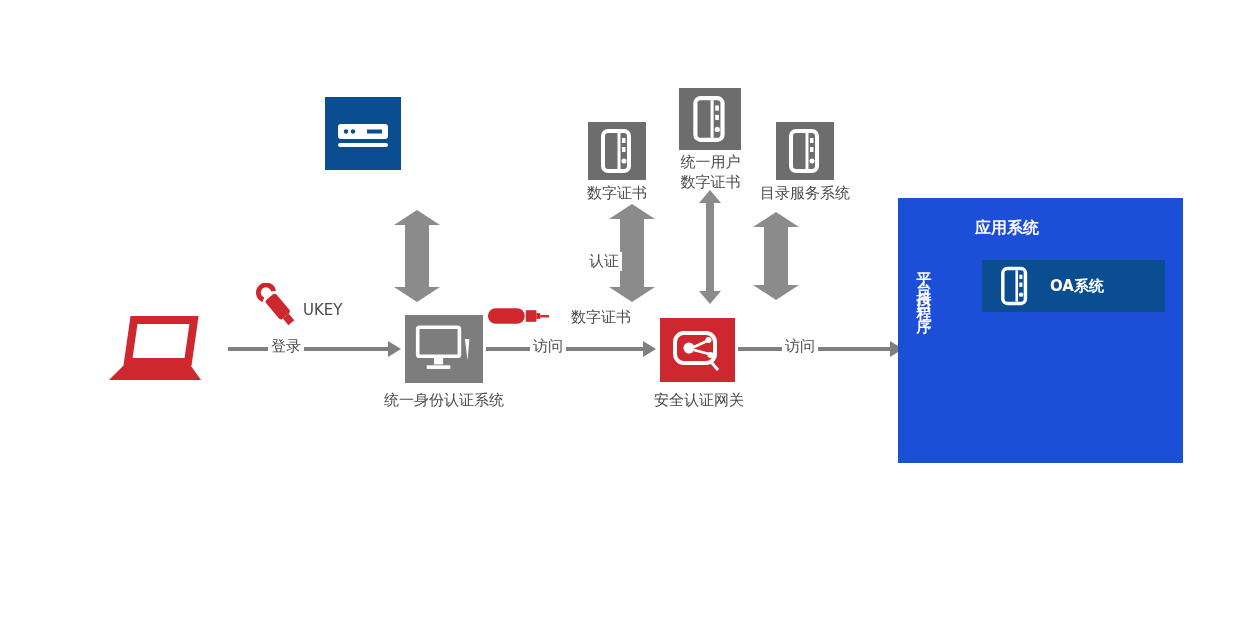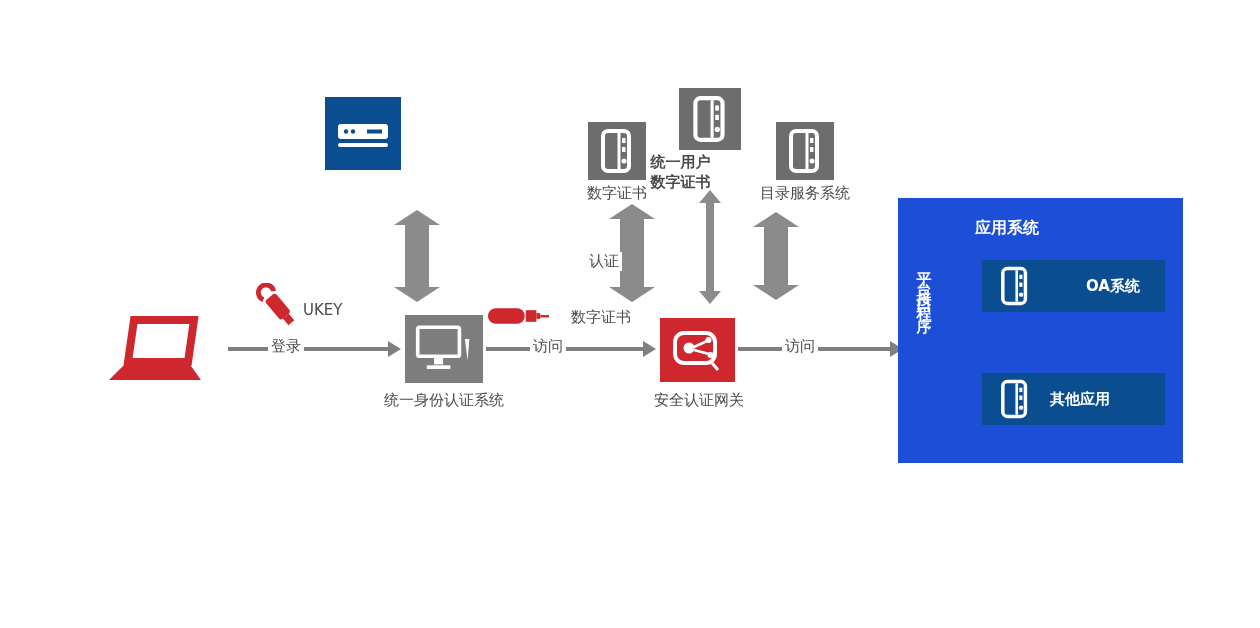--- a/index.html
+++ b/index.html
@@ -152,21 +152,21 @@
     <span class="icon" style="position:relative;width:38px;height:48px;">
       <svg viewBox="0 0 36 46">
         <rect x="4" y="3" width="26" height="40" rx="5" fill="none" stroke="#ffffff" stroke-width="4"></rect>
         <line x1="20" y1="5" x2="20" y2="41" stroke="#ffffff" stroke-width="3"></line>
         <rect x="23" y="10" width="3.5" height="5" fill="#ffffff"></rect>
         <rect x="23" y="19" width="3.5" height="5" fill="#ffffff"></rect>
         <circle cx="25" cy="33" r="2.5" fill="#ffffff"></circle>
       </svg>
     </span>
   </div>
-  <div class="node-label" style="left:643px;top:152px;width:75px;z-index:2;font-weight:bold;">
+  <div class="node-label" style="left:673px;top:152px;width:75px;z-index:2;">
     <div>统一用户</div>
     <div>数字证书</div>
   </div>
 
   <div class="node-box box-server" style="left:776px;top:122px;width:58px;height:58px;">
     <span class="icon" style="position:relative;width:36px;height:46px;">
       <svg viewBox="0 0 36 46">
         <rect x="4" y="3" width="26" height="40" rx="5" fill="none" stroke="#ffffff" stroke-width="4"></rect>
         <line x1="20" y1="5" x2="20" y2="41" stroke="#ffffff" stroke-width="3"></line>
         <rect x="23" y="10" width="3.5" height="5" fill="#ffffff"></rect>
@@ -196,40 +196,28 @@
       <div class="head head-bottom"></div>
   </div>
 
   <div class="h-arrow" style="left:738px;top:347px;width:152px;"></div>
   <div class="edge-label" style="left:782px;top:337px;">访问</div>
 
   <div class="apps-panel">
     <div class="apps-title">应用系统</div>
     <div class="apps-side">平台接口程序</div>
 
-    <div class="app-box" style="top:62px;gap:36px;">
+    <div class="app-box" style="top:62px;">
       <span class="icon app-ic" style="position:relative;">
         <svg viewBox="0 0 36 46">
           <rect x="4" y="3" width="26" height="40" rx="5" fill="none" stroke="#ffffff" stroke-width="4"></rect>
           <line x1="20" y1="5" x2="20" y2="41" stroke="#ffffff" stroke-width="3"></line>
           <rect x="23" y="10" width="3.5" height="5" fill="#ffffff"></rect>
           <rect x="23" y="19" width="3.5" height="5" fill="#ffffff"></rect>
           <circle cx="25" cy="33" r="2.5" fill="#ffffff"></circle>
         </svg>
       </span>
       <span class="app-label">OA系统</span>
     </div>
 
-    <div class="app-box" style="top:175px;">
-      <span class="icon app-ic" style="position:relative;">
-        <svg viewBox="0 0 36 46">
-          <rect x="4" y="3" width="26" height="40" rx="5" fill="none" stroke="#ffffff" stroke-width="4"></rect>
-          <line x1="20" y1="5" x2="20" y2="41" stroke="#ffffff" stroke-width="3"></line>
-          <rect x="23" y="10" width="3.5" height="5" fill="#ffffff"></rect>
-          <rect x="23" y="19" width="3.5" height="5" fill="#ffffff"></rect>
-          <circle cx="25" cy="33" r="2.5" fill="#ffffff"></circle>
-        </svg>
-      </span>
-      <span class="app-label">其他应用</span>
-    </div>
   </div>
 
 </div>
 
 </body></html>

